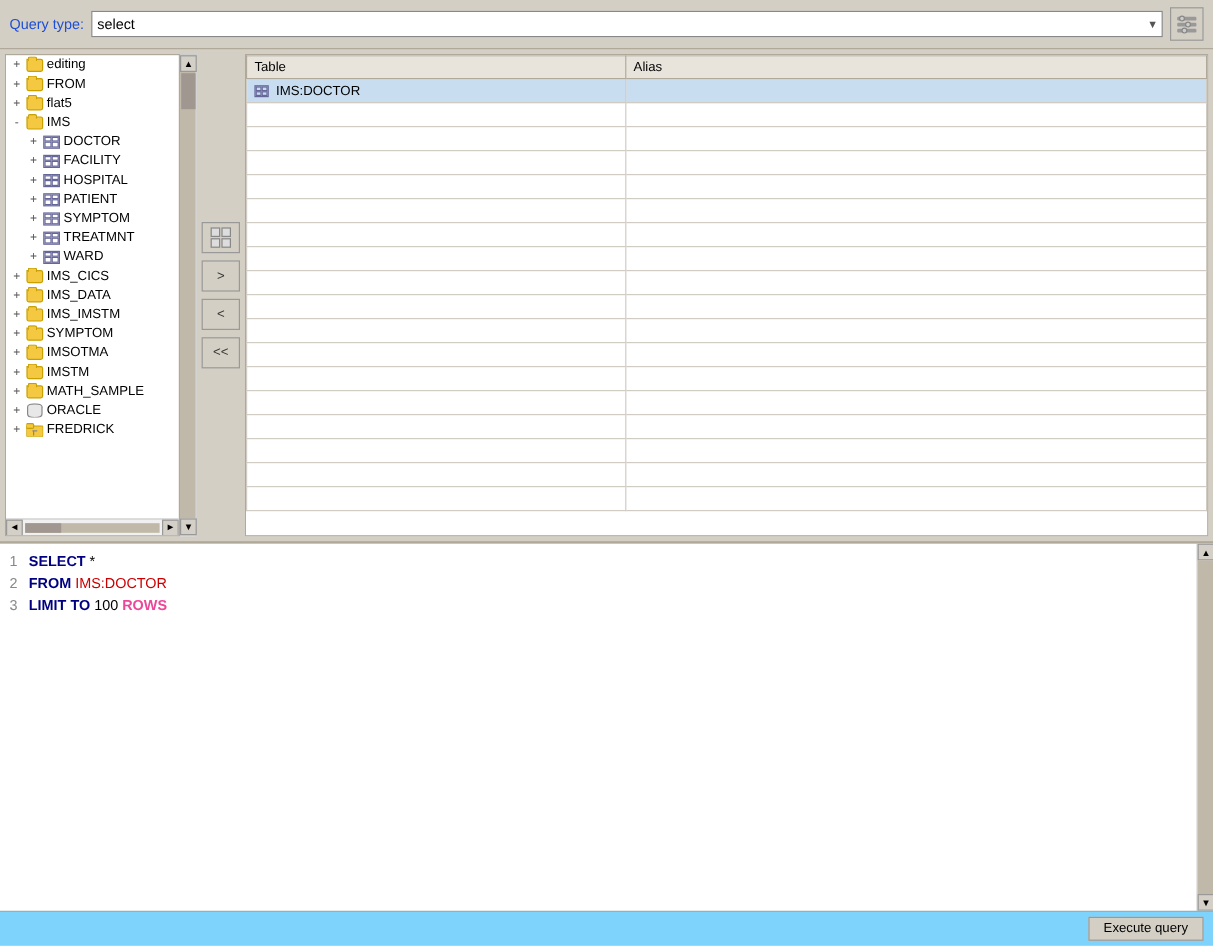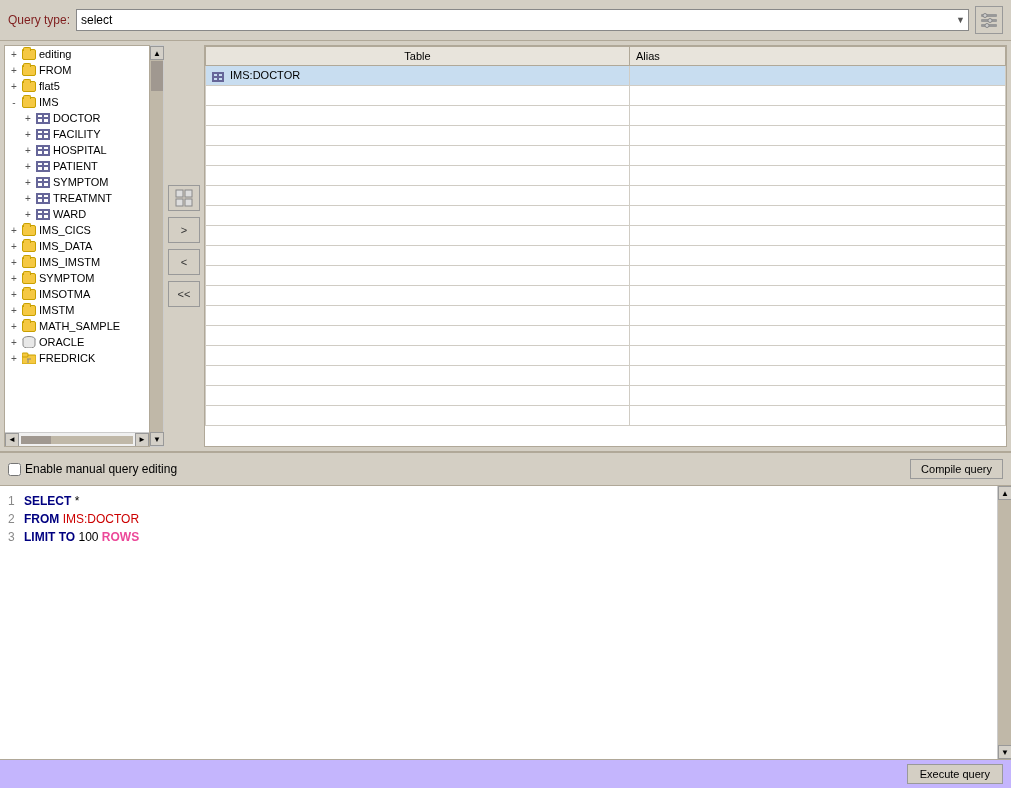--- a/index.html
+++ b/index.html
@@ -2,21 +2,21 @@
 <html><head>
   <meta charset="utf-8">
   <style>
     * { box-sizing: border-box; margin: 0; padding: 0; font-family: Arial, sans-serif; font-size: 12px; }
     body { background: #d4cfc4; width: 1011px; height: 788px; overflow: hidden; }
 
     
     .top-bar {
       display: flex; align-items: center; padding: 6px 8px; background: #d4cfc4; border-bottom: 1px solid #b0a898;
     }
-    .query-type-label { margin-right: 6px; color: #7f1d1d; }
+    .query-type-label { margin-right: 6px; color: #1d4ed8; }
     .query-type-select {
       flex: 1; height: 22px; border: 1px solid #888; background: #fff; padding: 0 4px;
       appearance: none; -webkit-appearance: none;
     }
     .query-type-wrapper { flex: 1; position: relative; display: flex; align-items: center; }
     .query-type-wrapper::after {
       content: '▼'; position: absolute; right: 4px; font-size: 9px; pointer-events: none; color: #555;
     }
     .top-icon-btn {
       width: 28px; height: 28px; margin-left: 6px; background: #d4cfc4; border: 1px solid #999;
@@ -92,21 +92,21 @@
       flex: 1; background: #fff; padding: 6px 8px; font-family: monospace; font-size: 12px;
       overflow-y: auto; border: none; position: relative;
     }
     .query-line { display: flex; gap: 4px; line-height: 18px; }
     .line-num { color: #888; min-width: 12px; }
     .kw-blue { color: #000080; font-weight: bold; }
     .kw-red { color: #cc0000; }
     .kw-dark-red { color: #ec4899; font-weight: bold; }
     .execute-bar {
       display: flex; align-items: center; justify-content: flex-end; padding: 4px 8px;
-      background: #c4b5fd; border-top: 1px solid #b0a898;
+      background: #7dd3fc; border-top: 1px solid #b0a898;
     }
     .execute-btn {
       padding: 3px 12px; background: #d4cfc4; border: 1px solid #999; cursor: pointer; font-size: 11px;
     }
     .vscroll-btn { width: 14px; height: 14px; background: #d4d0c8; border: 1px solid #999; display: flex; align-items: center; justify-content: center; font-size: 8px; cursor: pointer; }
   </style>
 </head>
 <body>
 
 <div class="layout">
@@ -356,21 +356,21 @@
       <div class="mid-btn">&gt;</div>
       <div class="mid-btn">&lt;</div>
       <div class="mid-btn">&lt;&lt;</div>
     </div>
 
     <div class="right-panel">
       <div class="tab-content">
         <table class="data-table">
           <thead>
             <tr>
-              <th style="width:424px;text-align:center;">Table</th>
+              <th style="width:316px;">Table</th>
               <th>Alias</th>
             </tr>
           </thead>
           <tbody>
             <tr class="selected">
               <td>
                 <span style="display:inline-grid; grid-template-columns:1fr 1fr; width:12px; height:10px; border:1px solid #669; vertical-align:middle; margin-right:3px;">
                   <span style="border:0.5px solid #669;"></span>
                     <span style="border:0.5px solid #669;"></span>
                   <span style="border:0.5px solid #669;"></span>
@@ -450,27 +450,20 @@
                 <td></td>
               </tr>
 
           </tbody>
         </table>
       </div>
     </div>
   </div>
 
   <div class="bottom-section">
-    <div class="bottom-toolbar">
-      <label class="checkbox-label">
-        <input type="checkbox" style="">
-        <span>Enable manual query editing</span>
-      </label>
-      <button class="compile-btn">Compile query</button>
-    </div>
     <div style="display:flex; flex:1; overflow:hidden;">
       <div class="query-editor" style="flex:1;">
         <div class="query-line">
           <span class="line-num">1</span>
           <span><span class="kw-blue">SELECT</span> *</span>
         </div>
         <div class="query-line">
           <span class="line-num">2</span>
           <span><span class="kw-blue">FROM</span> <span class="kw-red">IMS:DOCTOR</span></span>
         </div>

